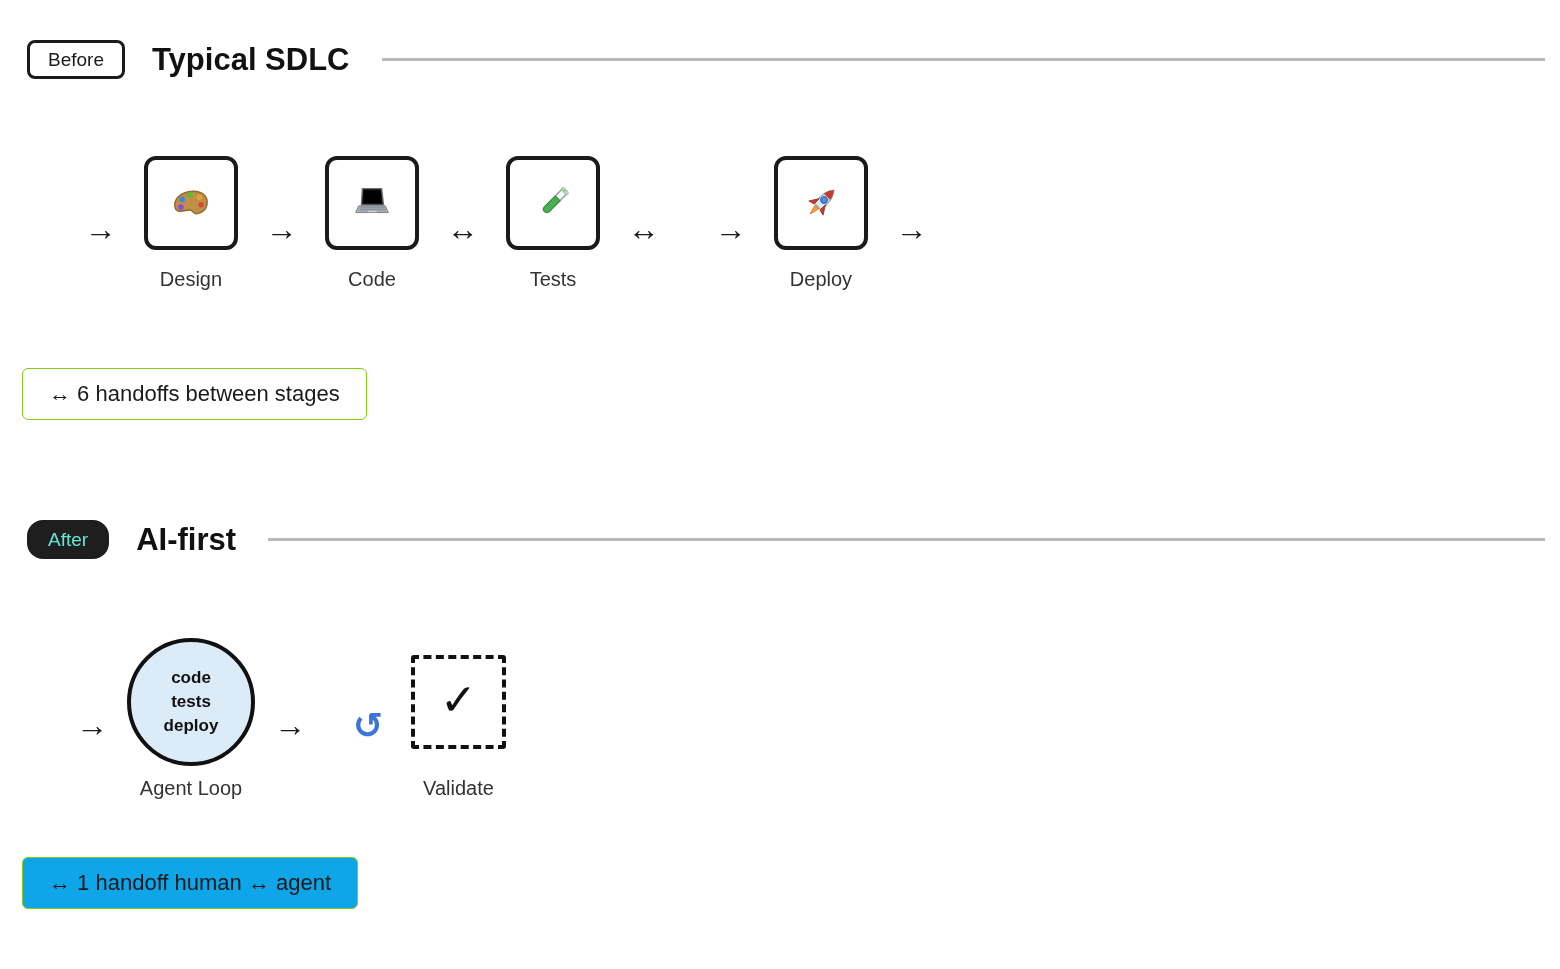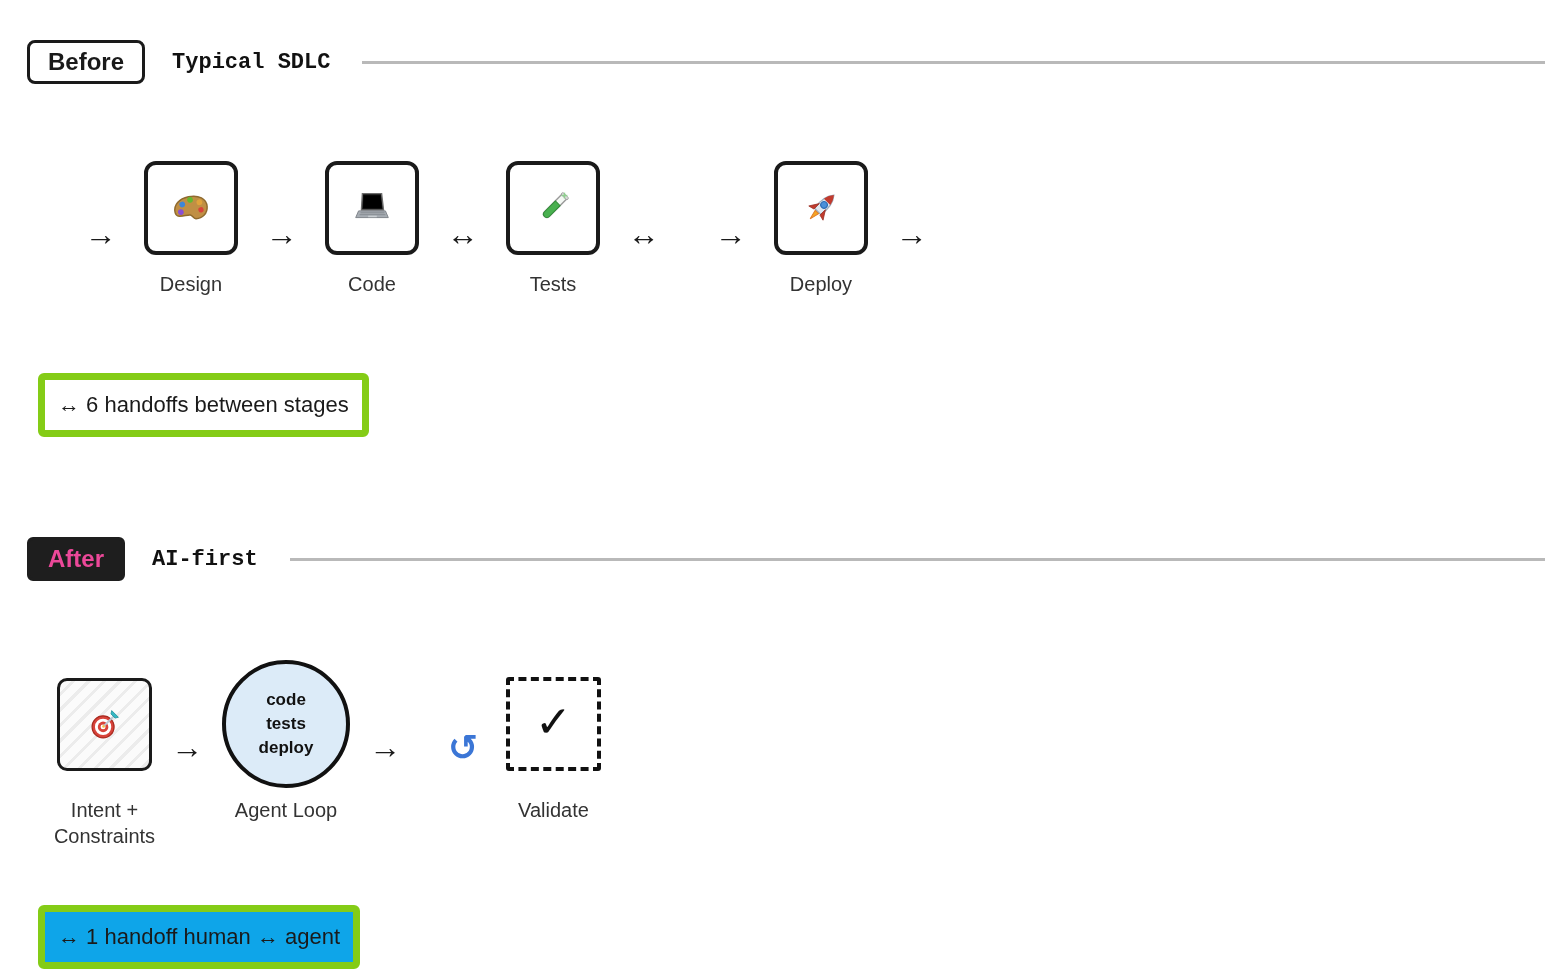--- a/index.html
+++ b/index.html
@@ -17,38 +17,37 @@
     margin-left: 27px;
     margin-right: 15px;
   }
   .section-header.first { margin-top: 40px; }
   .section-header.second { margin-top: 100px; }
   .badge {
     border: 3px solid #1a1a1a;
     border-radius: 8px;
     background: #ffffff;
     color: #1a1a1a;
-    font-weight: bold;
-    font-size: 24px;
+    font-weight: normal;
+    font-size: 19px;
     padding: 7px 18px;
     line-height: 1;
   }
   .badge.dark {
     background: #1e1e1e;
     border-color: #1e1e1e;
-    color: #ec4899;
-    border-radius: 6px;
+    color: #5eead4;
+    border-radius: 16px;
   }
   .section-title {
-    font-size: 22px;
+    font-size: 31px;
     font-weight: bold;
     color: #111111;
     margin-left: 27px;
     white-space: nowrap;
-    font-family: Liberation Mono, monospace;
   }
   .header-rule {
     flex: 1;
     height: 3px;
     background: #b9b9b9;
     margin-left: 32px;
   }
 
   
   .flow-row {
@@ -126,27 +125,27 @@
     font-size: 20px;
     color: #333333;
     text-align: center;
     white-space: nowrap;
     line-height: 1.3;
   }
 
   
   .callout {
     display: inline-block;
-    margin-left: 38px;
-    border: 7px solid #84cc16;
+    margin-left: 22px;
+    border: 1px solid #84cc16;
     border-radius: 6px;
     background: #ffffff;
     font-size: 22px;
     color: #1a1a1a;
-    padding: 12px 13px;
+    padding: 12px 26px;
     white-space: nowrap;
   }
   .callout.sdlc { margin-top: 76px; }
   .callout.blue { background: #0ea5e9; margin-top: 56px; }
 
   svg { display: block; }
 </style>
 </head>
 <body>
 
@@ -247,39 +246,20 @@
 
 
 <div class="section-header second">
   <span class="badge dark">After</span>
   <span class="section-title">AI-first</span>
   <span class="header-rule"></span>
 </div>
 
 <div class="flow-row ai">
 
-  <div class="node" style="width:95px">
-    <div class="shape-area">
-      <div class="intent-box">
-        <svg width="46" height="46" viewBox="0 0 48 48">
-          <circle cx="22" cy="27" r="11.5" fill="#d8433a" stroke="#a82a20" stroke-width="1.2"></circle>
-          <circle cx="22" cy="27" r="8.5" fill="#ffffff"></circle>
-          <circle cx="22" cy="27" r="5.5" fill="#d8433a"></circle>
-          <circle cx="22" cy="27" r="2.6" fill="#ffffff"></circle>
-          <line x1="23" y1="26" x2="34" y2="15" stroke="#b9c8d4" stroke-width="2"></line>
-          <path d="M31 10 L38 17 L34.5 17.8 L30.2 13.5 Z" fill="#35b8c4" stroke="#1f8e99" stroke-width="0.8"></path>
-          <circle cx="22.5" cy="26.5" r="1.4" fill="#f2c14e"></circle>
-        </svg>
-      </div>
-    </div>
-    <div class="node-label">
-      <div>Intent +</div>
-      <div>Constraints</div>
-    </div>
-  </div>
 
   <div class="connector2">
     <span>→</span>
   </div>
 
   <div class="node" style="width:128px">
     <div class="shape-area">
       <div class="circle-node">
         <div class="circle-line">code</div>
         <div class="circle-line">tests</div>

